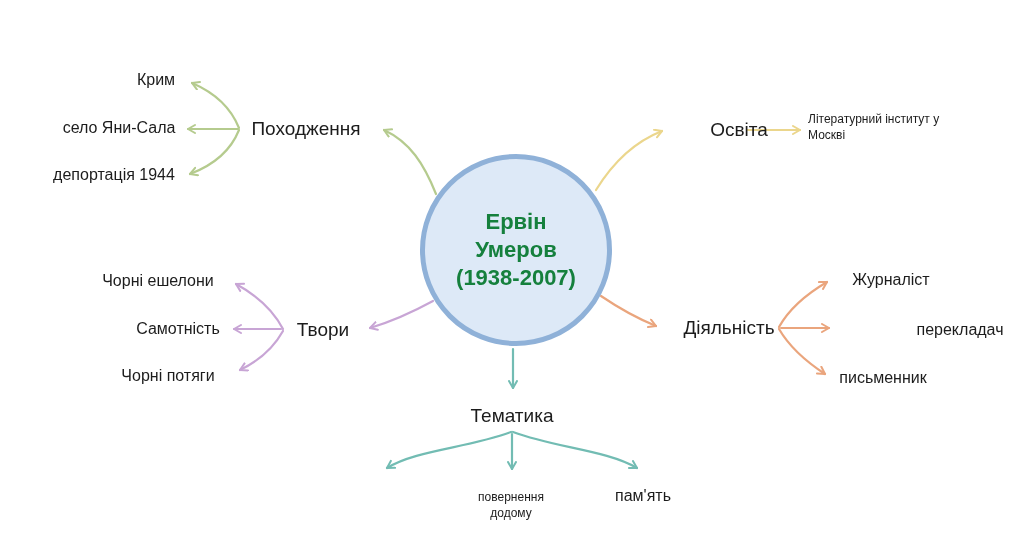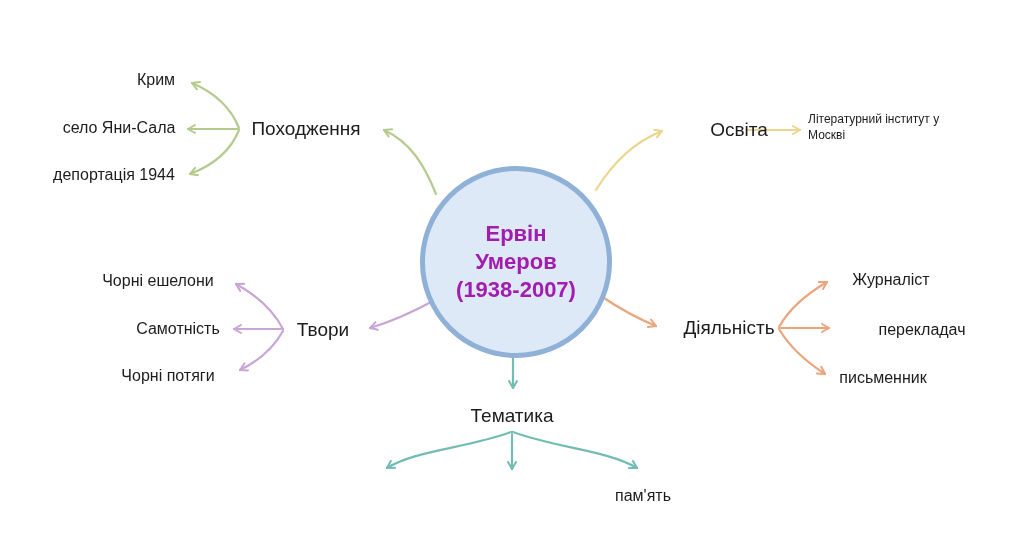--- a/index.html
+++ b/index.html
@@ -7,32 +7,32 @@
     position:relative;
     width:1024px;height:559px;
     background:#ffffff;
     font-family:"Liberation Sans", sans-serif;
     color:#1c1c1c;
     overflow:hidden;
   }
   .edges{position:absolute;left:0;top:0;width:1024px;height:559px;}
   .center-node{
     position:absolute;
-    left:420px;top:166px;
+    left:420px;top:154px;
     width:192px;height:192px;
     border-radius:50%;
     background:#dde9f7;
     border:5px solid #8fb1d8;
     box-sizing:border-box;
     display:flex;flex-direction:column;
     align-items:center;justify-content:center;
     text-align:center;
     font-weight:bold;
     font-size:22px;line-height:1.28;
-    color:#a21caf;
+    color:#15803d;
   }
   .lbl{
     position:absolute;
     transform:translate(-50%,-50%);
     white-space:nowrap;
     font-size:16px;
     line-height:1.2;
   }
   .branch-lbl{font-size:19px;}
   .multiline{
@@ -111,19 +111,20 @@
   <div class="lbl branch-lbl" style="left:704px;top:130px;margin-left:35px;">Освіта</div>
   <div class="multiline" style="left:808px;top:112px;width:140px;text-align:left;">Літературний інститут у Москві</div>
 
   <div class="lbl branch-lbl" style="left:323px;top:330px;">Твори</div>
   <div class="lbl" style="left:158px;top:281px;">Чорні ешелони</div>
   <div class="lbl" style="left:178px;top:329px;">Самотність</div>
   <div class="lbl" style="left:168px;top:376px;">Чорні потяги</div>
 
   <div class="lbl branch-lbl" style="left:729px;top:328px;">Діяльність</div>
   <div class="lbl" style="left:891px;top:280px;">Журналіст</div>
-  <div class="lbl" style="left:900px;top:330px;padding-left:44px;">перекладач</div>
+  <div class="lbl" style="left:938px;top:330px;padding-left:44px;">перекладач</div>
   <div class="lbl" style="left:844px;top:378px;margin-left:39px;">письменник</div>
 
   <div class="lbl branch-lbl" style="left:512px;top:416px;">Тематика</div>
+  <div class="multiline centered" style="left:511px;top:506px;width:110px;">повернення додому</div>
   <div class="lbl" style="left:643px;top:496px;">пам'ять</div>
 
 </div>
 
 </body></html>

